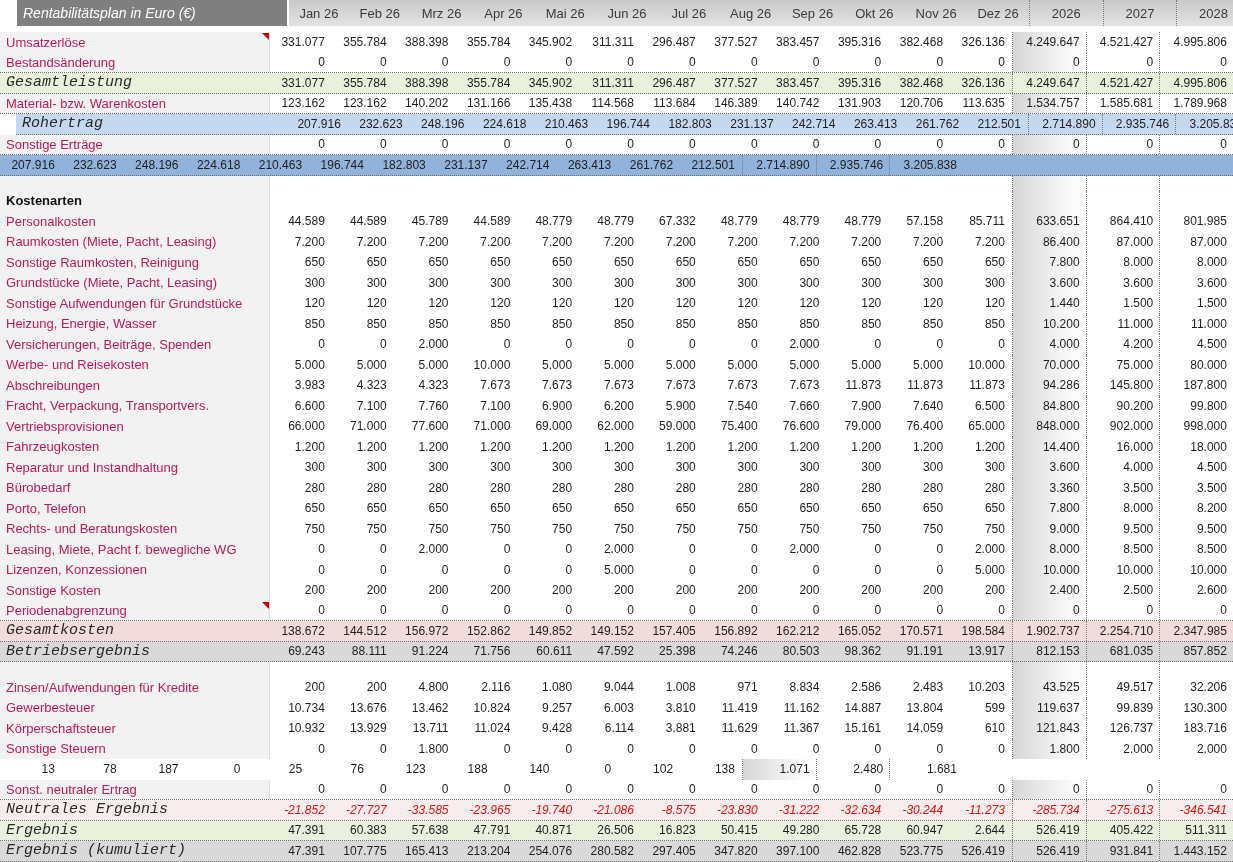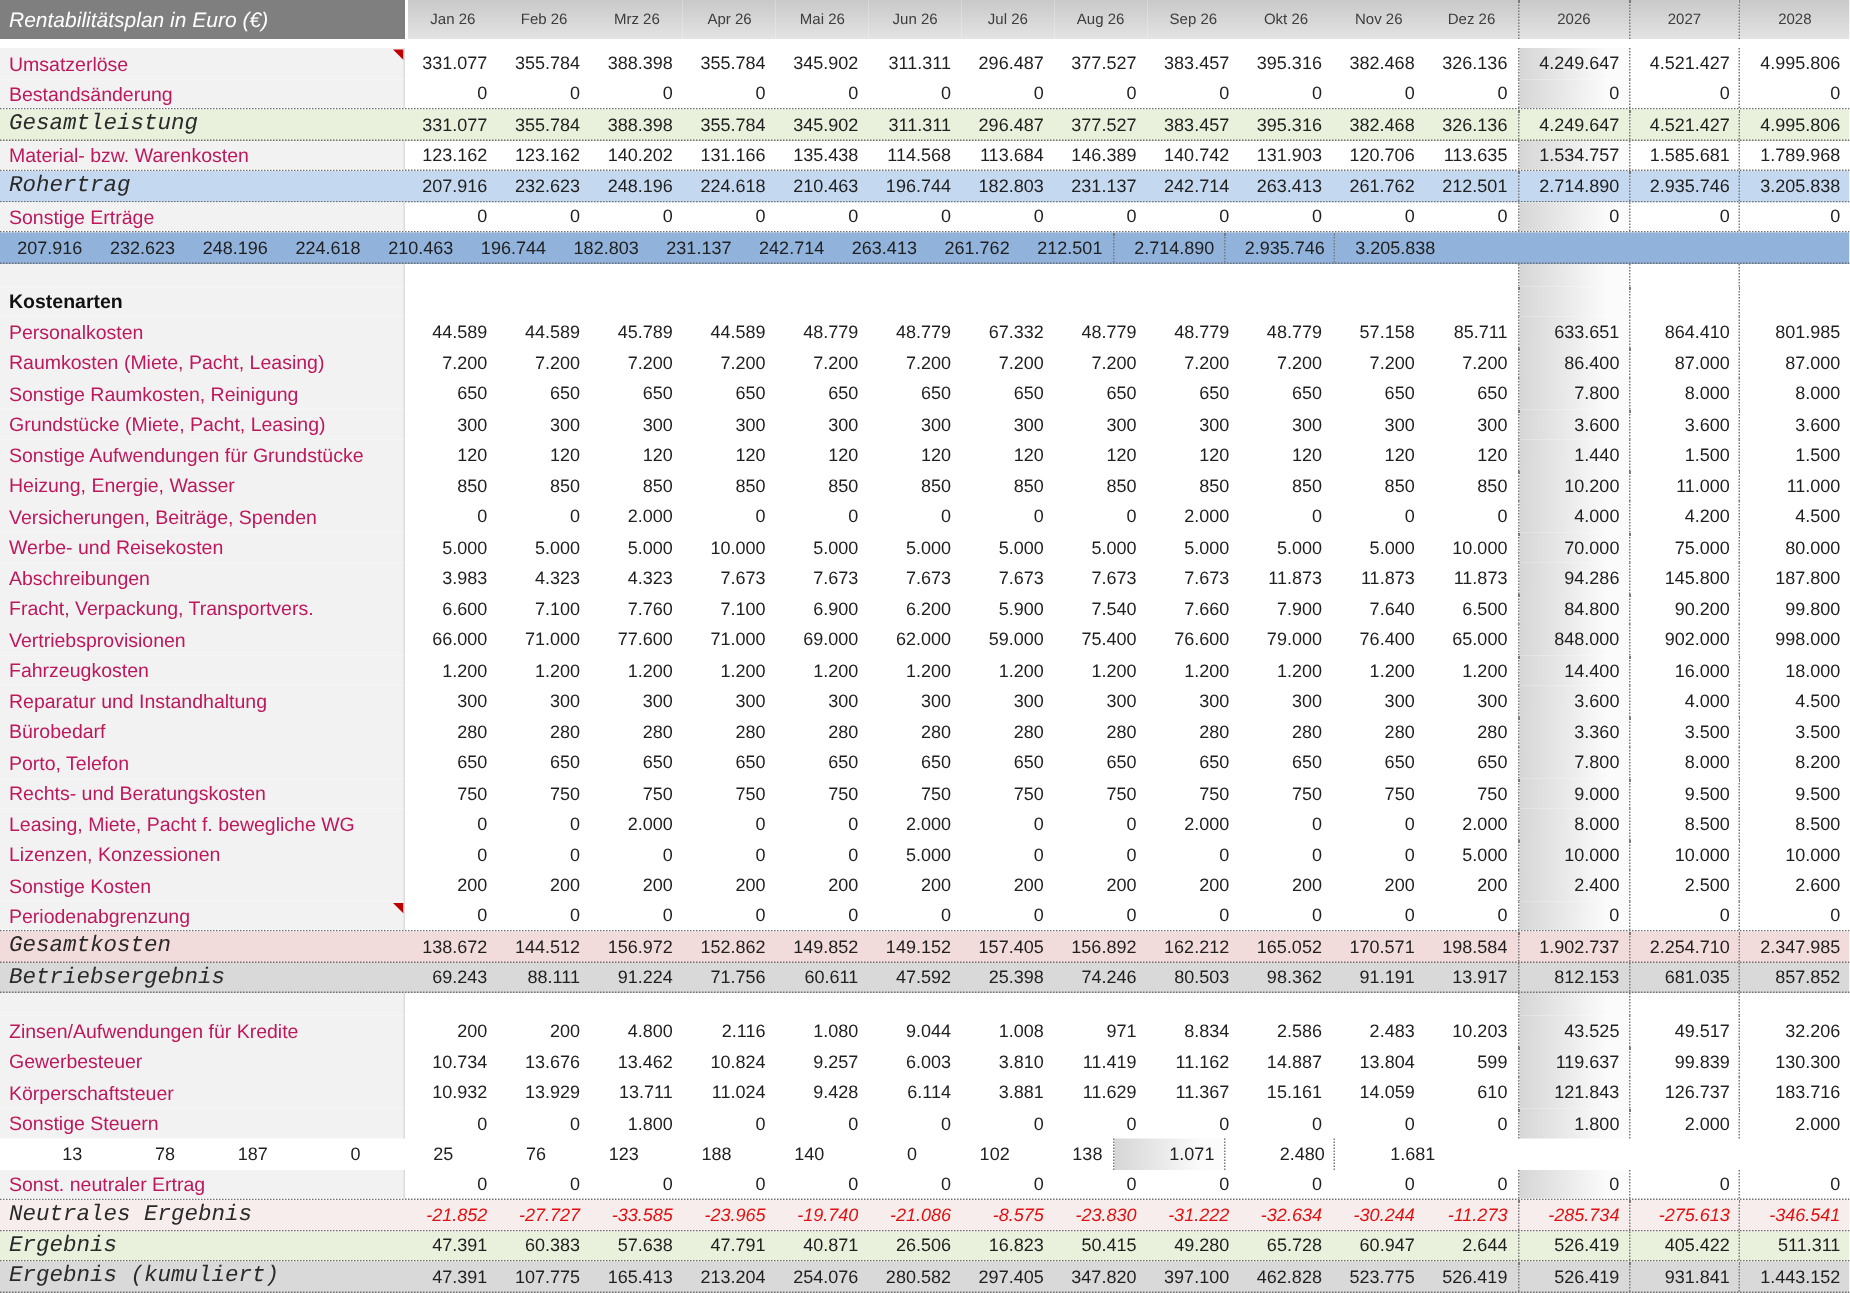--- a/index.html
+++ b/index.html
@@ -2,48 +2,48 @@
 <html style="--titleBg: #7f7f7f; --labelBg: #f2f2f2; --green: #e9f0dc; --blueLight: #c4d8f0; --blueMed: #91b2db; --pink: #f2dcdb; --gray: #d9d9d9; --paleRed: #f7edec; --negative: #e01010; --commentRed: #c00000;"><head>
 <meta charset="utf-8">
 <style>
   * { box-sizing: border-box; margin: 0; padding: 0; }
   html, body { width: 1233px; height: 862px; overflow: hidden; background: #ffffff;
     font-family: "Liberation Sans", sans-serif; }
   #sheet { width: 1233px; height: 862px; background: #fff; }
 
   .row { display: flex; height: 20.5px; background: #fff; }
   .row.blank { height: 15px; }
-  .row.hdr { height: 26px; margin-bottom: 6px; }
+  .row.hdr { height: 26px; margin-bottom: 6px; margin-left: 17px; }
   .row.bb { border-bottom: 1px dotted #6e6e6e; }
 
   .lbl { flex: 0 0 270px; width: 270px; height: 100%; position: relative;
     display: flex; align-items: center; padding-left: 6px;
     background: var(--labelBg); border-right: 1px solid #dcdcdc;
     font-size: 13px; color: #be185d; white-space: nowrap; overflow: hidden; }
   .cell { flex: 0 0 61.833px; width: 61.833px; height: 100%;
     display: flex; align-items: center; justify-content: flex-end;
     padding-right: 7px; font-size: 12px; color: #1f1f1f; white-space: nowrap; }
   .cell.year { flex: 0 0 73.667px; width: 73.667px; border-left: 1px dotted #7a7a7a; padding-right: 6px; }
 
   
   .hdr .lbl { background: var(--titleBg); border-right: 1px solid var(--titleBg);
     color: #ffffff; font-style: italic; font-size: 14px; }
   .hdr .cell { background: linear-gradient(180deg, #c9c9c9, #e3e3e3);
-    justify-content: center; padding-right: 0; font-size: 10px; color: #3c3c3c; }
+    justify-content: center; padding-right: 0; font-size: 13px; color: #3c3c3c; }
   .hdr .cell.m0 { border-left: 2px solid #ffffff; }
 
   
   .row.plain .cell.y1, .row.blank .cell.y1, .row.section .cell.y1 {
     background: linear-gradient(90deg, #d6d6d6, #fbfbfb 80%); }
 
   
   .row.sm .lbl { background: transparent; border-right-color: transparent;
     font-style: italic; font-size: 15px; color: #2a2a2a; font-family: Liberation Mono, monospace; }
   .row.t-green  { background: var(--green); }
-  .row.t-blue1  { background: var(--blueLight); }
+  .row.t-blue1  { background: var(--blueLight); margin-left: 16px; }
   .row.t-blue2  { background: var(--blueMed); }
   .row.t-pink   { background: var(--pink); }
   .row.t-gray   { background: var(--gray); }
   .row.t-neutral{ background: var(--paleRed); }
   .row.t-neutral .cell { color: var(--negative); font-style: italic; }
   .row.section .lbl { font-weight: bold; color: #111; font-size: 13px; }
 
   .comment-tri { position: absolute; top: 1px; right: 0; width: 0; height: 0;
     border-top: 7px solid var(--commentRed); border-left: 7px solid transparent; }
 </style>

